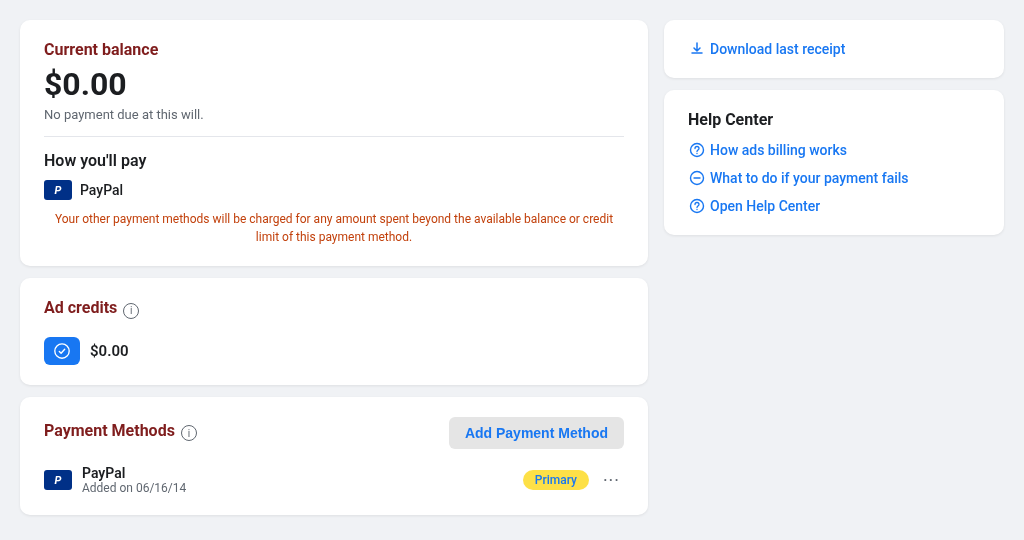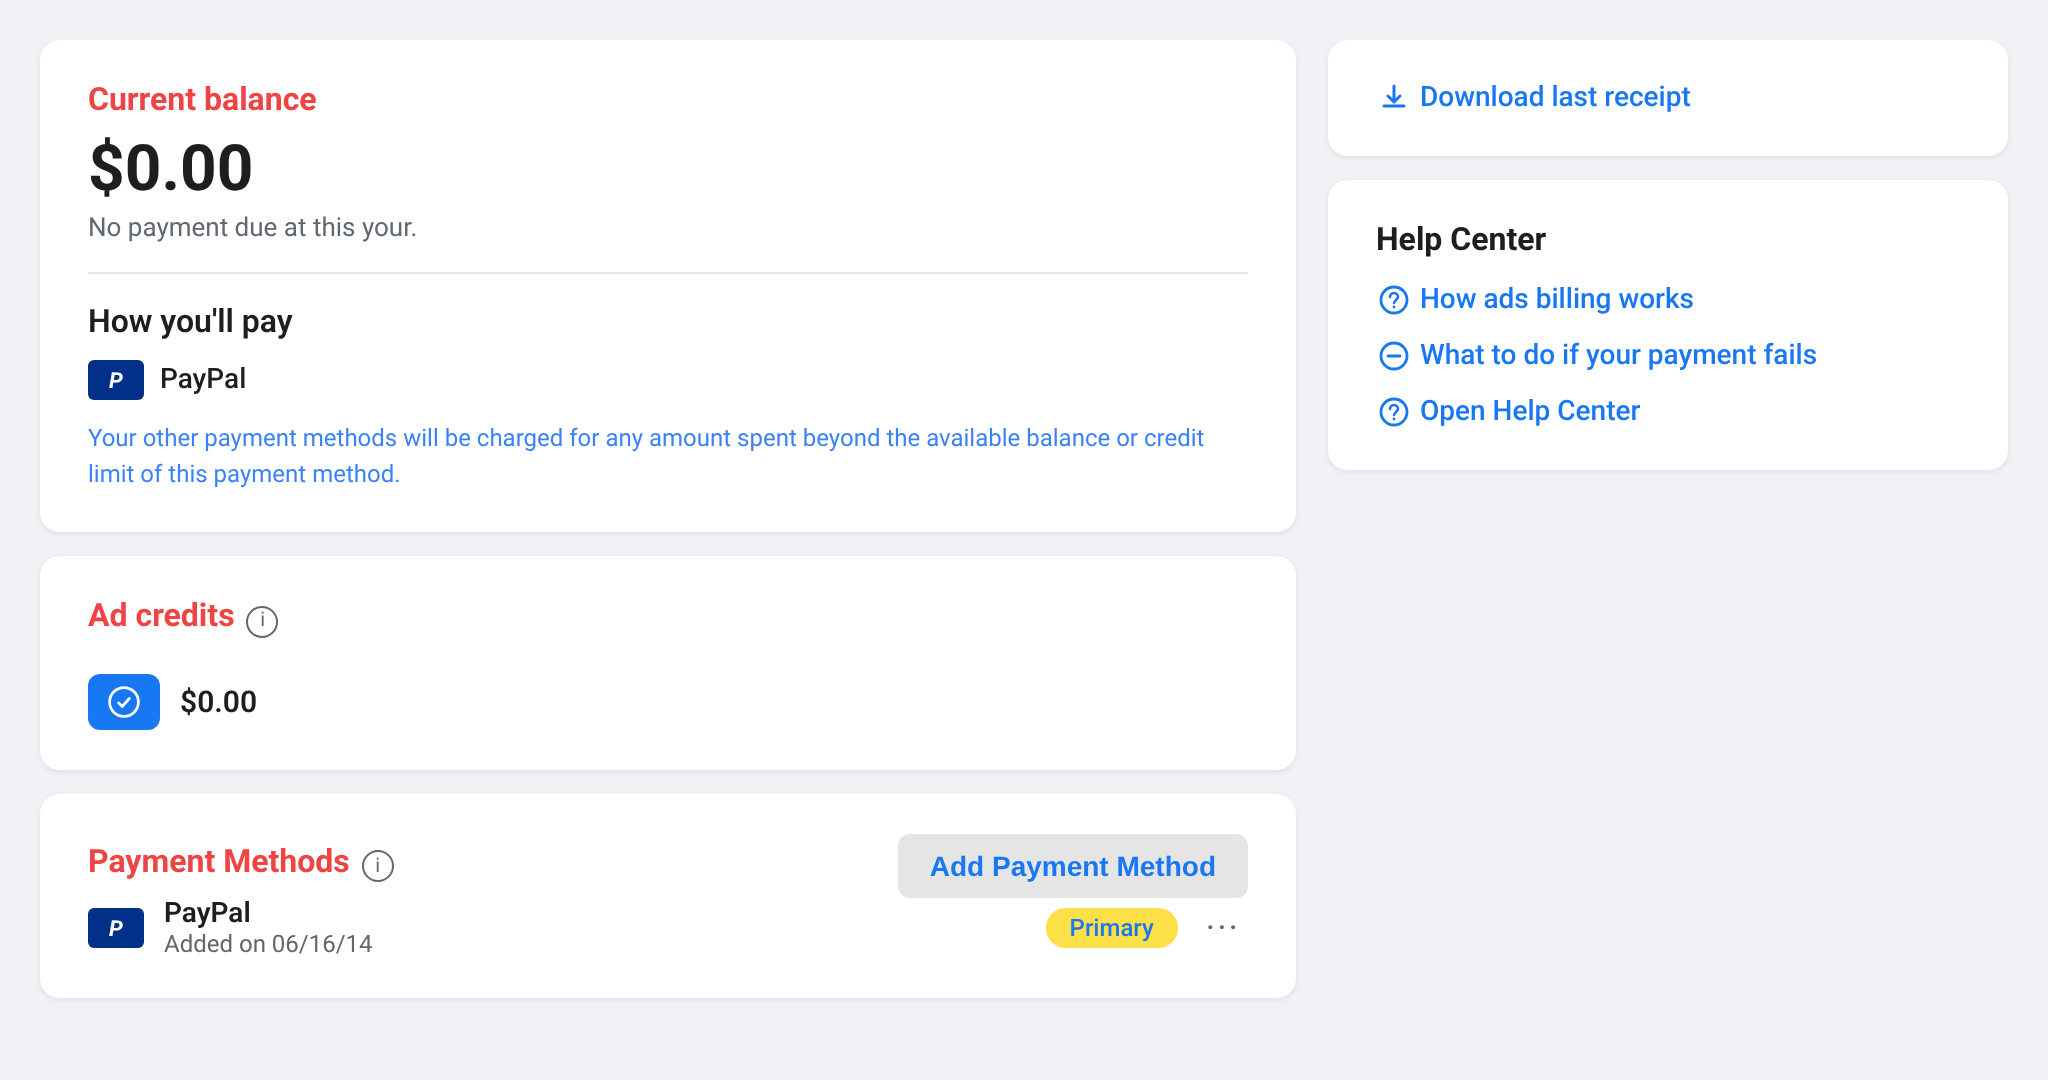--- a/index.html
+++ b/index.html
@@ -32,21 +32,21 @@
     .card {
       background: #fff;
       border-radius: 10px;
       padding: 20px 24px;
       box-shadow: 0 1px 3px rgba(0,0,0,0.08);
     }
     .card-title {
       font-size: 16px;
       font-weight: 700;
       margin-bottom: 6px;
-      color: #ef4444;
+      color: #7f1d1d;
     }
     .balance-amount {
       font-size: 32px;
       font-weight: 700;
       margin: 4px 0 4px 0;
       color: #1c1e21;
     }
     .balance-note {
       font-size: 13px;
       color: #606770;
@@ -83,22 +83,23 @@
       font-style: italic;
       flex-shrink: 0;
     }
     .paypal-label {
       font-size: 14px;
       font-weight: 500;
       color: #1c1e21;
     }
     .payment-note {
       font-size: 12px;
-      color: #3b82f6;
+      color: #c2410c;
       line-height: 1.5;
+      text-align: center;
     }
     .ad-credits-header {
       display: flex;
       align-items: center;
       gap: 6px;
       margin-bottom: 14px;
     }
     .info-icon {
       width: 16px;
       height: 16px;
@@ -133,21 +134,21 @@
     }
     .credits-value {
       font-size: 15px;
       font-weight: 600;
       color: #1c1e21;
     }
     .payment-methods-header {
       display: flex;
       align-items: center;
       justify-content: space-between;
-      margin-bottom: 0;
+      margin-bottom: 16px;
     }
     .payment-methods-left {
       display: flex;
       align-items: center;
       gap: 6px;
     }
     .add-payment-btn {
       background: #e5e5e5;
       color: #1877f2;
       border: none;
@@ -220,21 +221,21 @@
 </head>
 <body>
 
 <div class="layout">
 
   <div class="left-col">
 
     <div class="card">
       <div class="card-title">Current balance</div>
       <div class="balance-amount">$0.00</div>
-      <div class="balance-note">No payment due at this your.</div>
+      <div class="balance-note">No payment due at this will.</div>
       <hr class="divider">
       <div class="how-you-pay-title">How you'll pay</div>
       <div class="paypal-row">
         <div class="paypal-icon">P</div>
         <span class="paypal-label">PayPal</span>
       </div>
       <div class="payment-note">Your other payment methods will be charged for any amount spent beyond the available balance or credit limit of this payment method.</div>
     </div>
 
     <div class="card">

